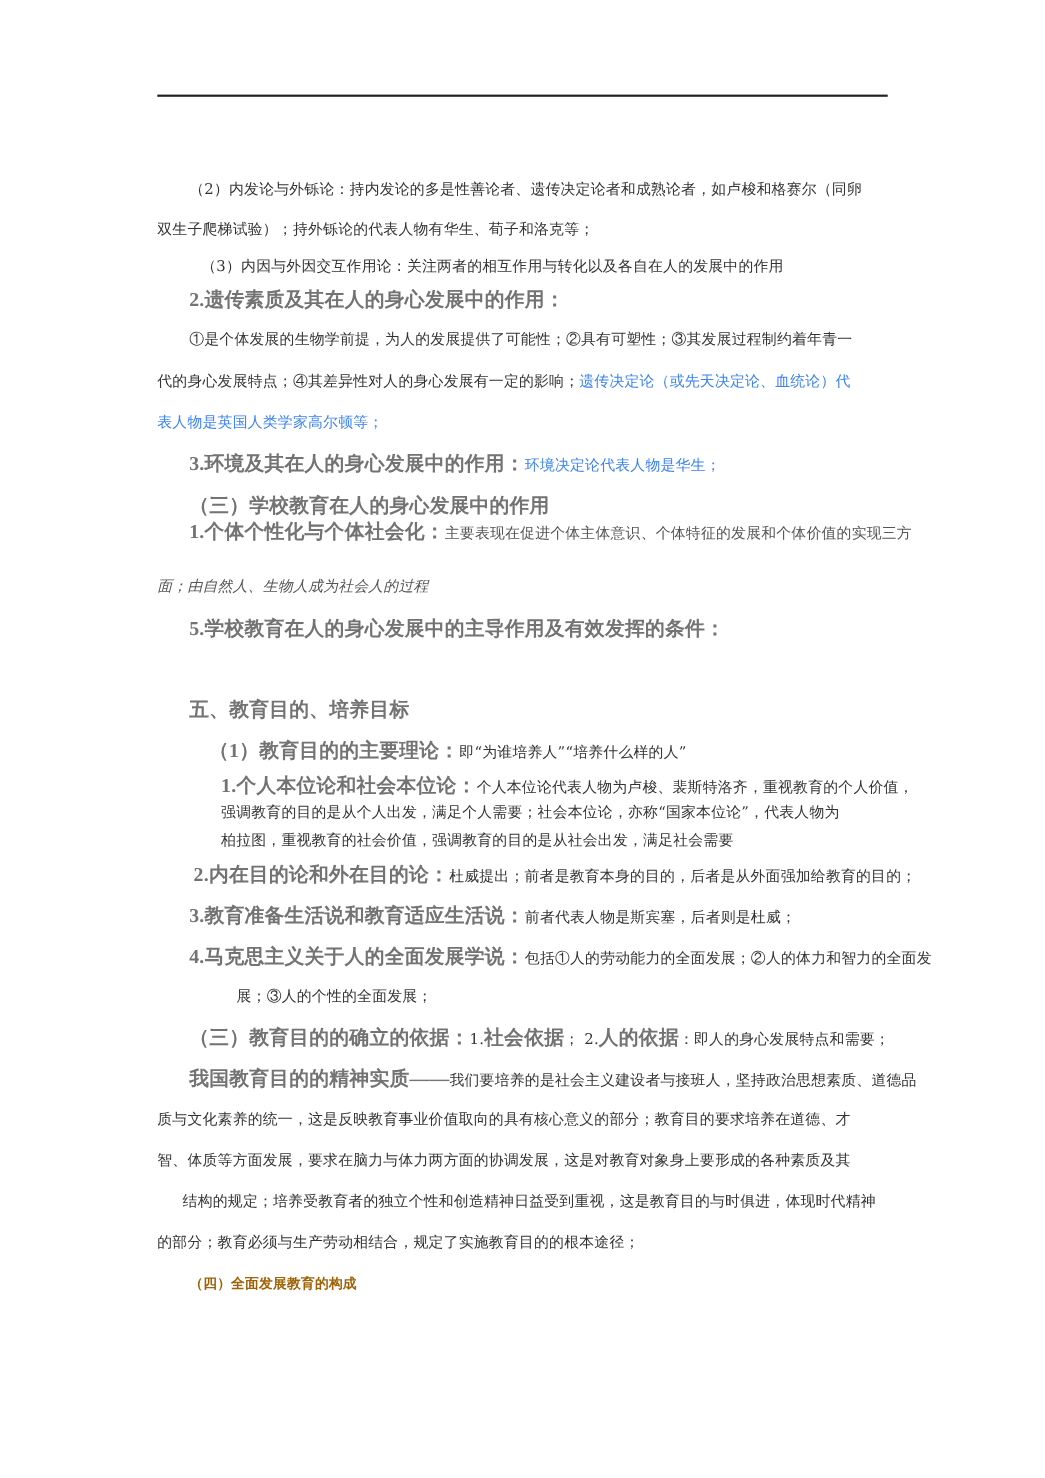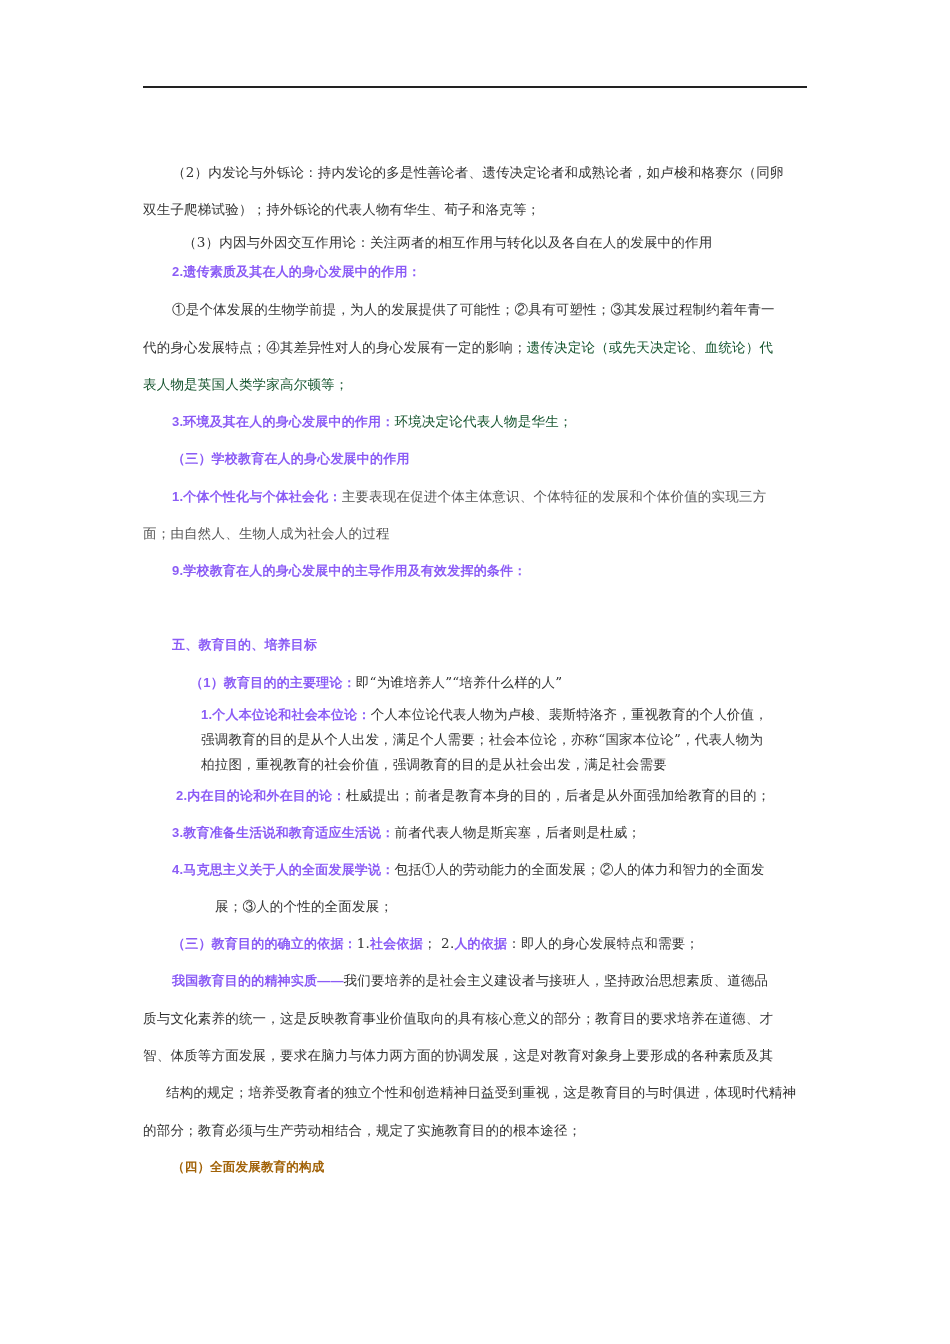--- a/index.html
+++ b/index.html
@@ -1,43 +1,43 @@
 <!DOCTYPE html>
 <html><head>
 <meta charset="utf-8">
 <style>
   html, body { margin: 0; padding: 0; background: #ffffff; }
   body { width: 950px; height: 1344px; position: relative; overflow: hidden;
          font-family: "DejaVu Serif", "Liberation Serif", serif; color: #333333; }
   .header-rule { position: absolute; left: 143px; top: 86px; width: 664px; height: 2px; background: #222222; }
   .ln { position: absolute; font-size: 13.5px; white-space: nowrap; line-height: 18px; letter-spacing: 0.2px; }
-  .b { font-weight: bold; color: #8b5cf6; font-family: Liberation Sans, sans-serif; font-size: 13px; }
-  .r { color: #14532d; }
+  .b { font-weight: bold; color: #737373; font-family: Liberation Serif, serif; font-size: 18px; }
+  .r { color: #3b82f6; }
   .rb { color: #a16207; font-weight: bold; font-family: "DejaVu Sans", "Liberation Sans", sans-serif; font-size: 12.5px; }
   .g { color: #555555; }
 </style>
 </head>
 <body>
 
 <div class="header-rule"></div>
 
 <div class="ln" style="left:172px;top:163px;">（2）内发论与外铄论：持内发论的多是性善论者、遗传决定论者和成熟论者，如卢梭和格赛尔（同卵</div>
 <div class="ln" style="left:143px;top:200px;">双生子爬梯试验）；持外铄论的代表人物有华生、荀子和洛克等；</div>
 <div class="ln" style="left:183px;top:233px;">（3）内因与外因交互作用论：关注两者的相互作用与转化以及各自在人的发展中的作用</div>
 
 <div class="ln b" style="left:172px;top:263px;">2.遗传素质及其在人的身心发展中的作用：</div>
 <div class="ln" style="left:172px;top:300px;">①是个体发展的生物学前提，为人的发展提供了可能性；②具有可塑性；③其发展过程制约着年青一</div>
 <div class="ln" style="left:143px;top:338px;"><span>代的身心发展特点；④其差异性对人的身心发展有一定的影响；</span><span class="r">遗传决定论（或先天决定论、血统论）代</span></div>
 <div class="ln r" style="left:143px;top:375px;">表人物是英国人类学家高尔顿等；</div>
 
 <div class="ln" style="left:172px;top:412px;"><span class="b">3.环境及其在人的身心发展中的作用：</span><span class="r">环境决定论代表人物是华生；</span></div>
 <div class="ln b" style="left:172px;top:450px;">（三）学校教育在人的身心发展中的作用</div>
-<div class="ln" style="left:172px;top:487px;"><span class="b">1.个体个性化与个体社会化：</span><span class="g">主要表现在促进个体主体意识、个体特征的发展和个体价值的实现三方</span></div>
-<div class="ln g" style="left:143px;top:524px;">面；由自然人、生物人成为社会人的过程</div>
-<div class="ln b" style="left:172px;top:562px;">9.学校教育在人的身心发展中的主导作用及有效发挥的条件：</div>
+<div class="ln" style="left:172px;top:474px;"><span class="b">1.个体个性化与个体社会化：</span><span class="g">主要表现在促进个体主体意识、个体特征的发展和个体价值的实现三方</span></div>
+<div class="ln g" style="left:143px;top:524px;font-style:italic;">面；由自然人、生物人成为社会人的过程</div>
+<div class="ln b" style="left:172px;top:562px;">5.学校教育在人的身心发展中的主导作用及有效发挥的条件：</div>
 
 <div class="ln b" style="left:172px;top:636px;">五、教育目的、培养目标</div>
 <div class="ln" style="left:190px;top:673px;"><span class="b">（1）教育目的的主要理论：</span><span>即“为谁培养人”“培养什么样的人”</span></div>
 <div class="ln" style="left:201px;top:705px;"><span class="b">1.个人本位论和社会本位论：</span><span>个人本位论代表人物为卢梭、裴斯特洛齐，重视教育的个人价值，</span></div>
 <div class="ln" style="left:201px;top:730px;">强调教育的目的是从个人出发，满足个人需要；社会本位论，亦称“国家本位论”，代表人物为</div>
 <div class="ln" style="left:201px;top:755px;">柏拉图，重视教育的社会价值，强调教育的目的是从社会出发，满足社会需要</div>
 
 <div class="ln" style="left:176px;top:786px;"><span class="b">2.内在目的论和外在目的论：</span><span>杜威提出；前者是教育本身的目的，后者是从外面强加给教育的目的；</span></div>
 <div class="ln" style="left:172px;top:823px;"><span class="b">3.教育准备生活说和教育适应生活说：</span><span>前者代表人物是斯宾塞，后者则是杜威；</span></div>
 <div class="ln" style="left:172px;top:860px;"><span class="b">4.马克思主义关于人的全面发展学说：</span><span>包括①人的劳动能力的全面发展；②人的体力和智力的全面发</span></div>

